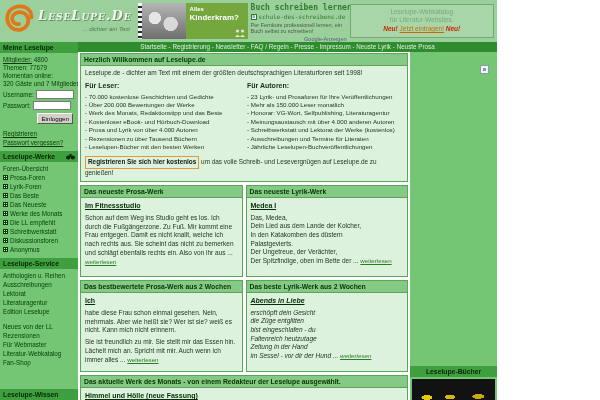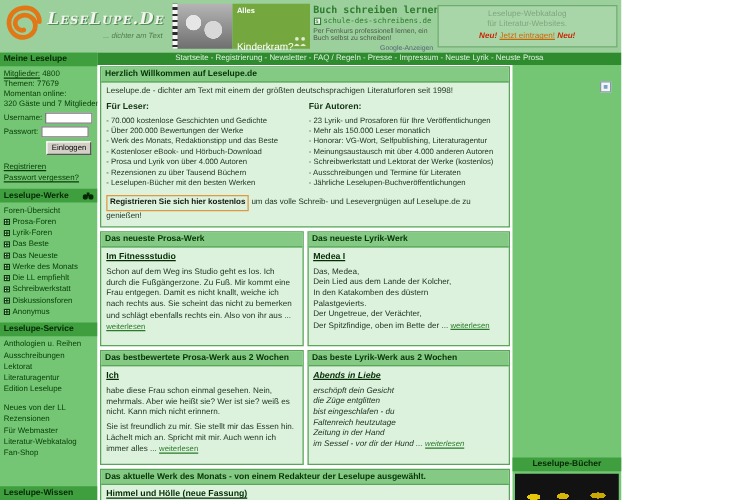--- a/index.html
+++ b/index.html
@@ -17,21 +17,21 @@
 
   .ad-banner { width:110px; height:36px; margin-top:1px; display:flex; cursor:pointer; text-decoration:none; }
   .ad-photo { width:48px; height:36px; position:relative;
     background: radial-gradient(circle at 35% 42%, #e6e6e6 0 16%, rgba(0,0,0,0) 17%),
                 radial-gradient(circle at 68% 58%, #d8d8d8 0 18%, rgba(0,0,0,0) 19%),
                 linear-gradient(180deg,#b5b5b5,#6f6f6f); }
   .ad-photo::before { content:""; position:absolute; left:0; top:0; bottom:0; width:4px;
     background: repeating-linear-gradient(180deg,#f5f5f5 0 3px,#2a2a2a 3px 5px); }
   .ad-green { width:62px; height:36px; background:#74a83e; color:#fff; padding:3px 3px 0 4px; position:relative; }
   .ad-line1 { font-size:6px; font-weight:bold; line-height:7px; }
-  .ad-line2 { font-size:8px; font-weight:normal; line-height:9px;margin-top:20px; }
+  .ad-line2 { font-size:8px; font-weight:bold; line-height:9px; }
   .ad-people { position:absolute; right:2px; bottom:2px; opacity:.9; }
 
   .google-ad { width:96px; padding-top:2px; line-height:8px; }
   .gad-title { display:block; font-family:"DejaVu Sans Mono", monospace; font-size:8px; font-weight:bold; color:#2f7d2f; text-decoration:none; white-space:nowrap; }
   .gad-urlrow { display:flex; align-items:center; gap:2px; margin-top:1px; }
   .gad-favicon { width:6px; height:6px; background:#fff; border:1px solid #2f7d2f; color:#2f7d2f; font-size:4px; line-height:4px; text-align:center; font-weight:bold; }
   .gad-url { font-family:"DejaVu Sans Mono", monospace; font-size:6px; color:#2f7d2f; text-decoration:none; white-space:nowrap; }
   .gad-body { font-size:5.5px; color:#4a5a4a; line-height:6px; margin-top:1px; }
   .gad-attr { font-size:5.5px; color:#55607a; margin-top:1px; text-align:right; }
 

